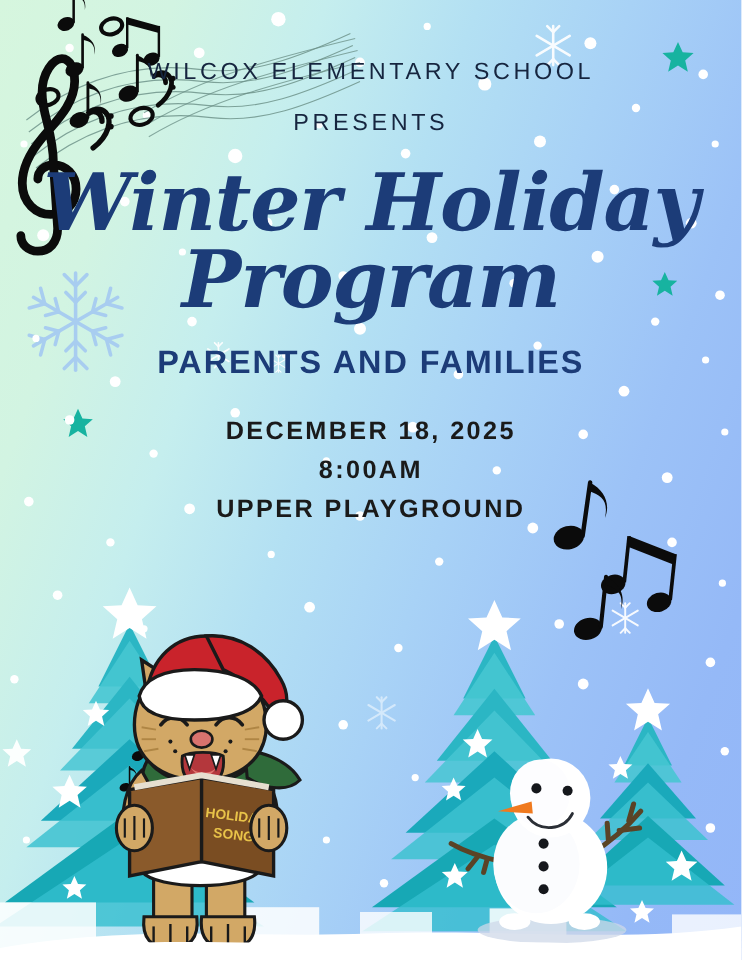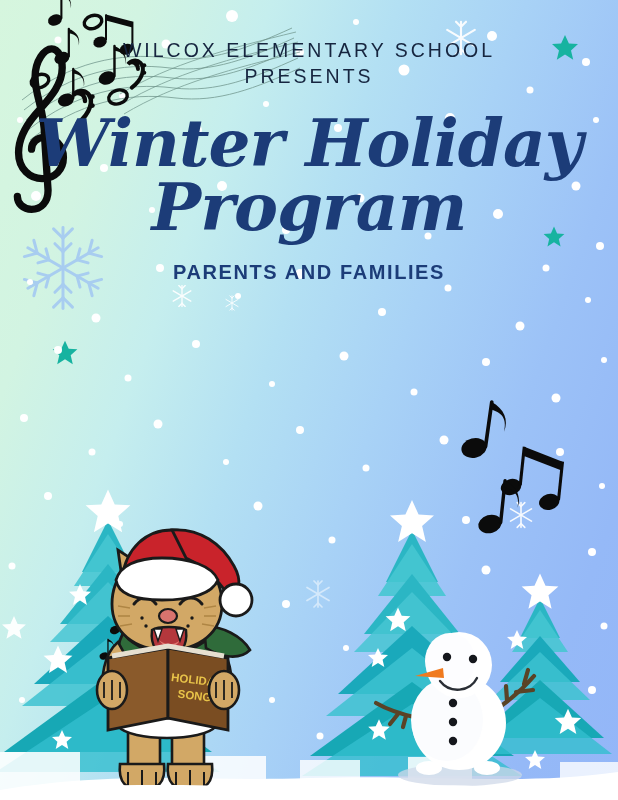--- a/index.html
+++ b/index.html
@@ -33,29 +33,29 @@
   
   #text-stack {
     position: absolute;
     top: 0; left: 0;
     width: 618px;
     z-index: 40;
     text-align: center;
   }
 
   .school-name {
-    margin-top: 40px;
+    margin-top: 50px;
     font-size: 19.5px;
     letter-spacing: 3.0px;
     color: #16253f;
     font-weight: 400;
     line-height: 1.1;
   }
   .presents {
-    margin-top: 4px;
+    margin-top: 20px;
     font-size: 19.5px;
     letter-spacing: 3.0px;
     color: #16253f;
     font-weight: 400;
   }
 
   .title-script {
     font-family: "DejaVu Serif", serif;
     font-style: italic;
     color: #1c3c78;
@@ -69,21 +69,21 @@
     text-align: center;
   }
   .title-line2 {
     margin-top: -4px;
     font-size: 66px;
     line-height: 1.02;
   }
 
   .invite {
     margin-top: 20px;
-    font-size: 20px;
+    font-size: 27px;
     font-weight: 700;
     letter-spacing: 1.6px;
     color: #1c3c78;
     line-height: 1.14;
   }
 
   .details {
     margin-top: 26px;
     color: #1a1a1a;
     font-weight: 700;
@@ -341,20 +341,25 @@
   </div>
 
   <div id="text-stack">
     <div class="school-name">WILCOX ELEMENTARY SCHOOL</div>
     <div class="presents">PRESENTS</div>
     <div class="title-script title-line1">Winter Holiday</div>
     <div class="title-script title-line2">Program</div>
     <div class="invite">
       <div>PARENTS AND FAMILIES</div>
     </div>
+    <div class="details">
+      <div>DECEMBER 18, 2025</div>
+      <div>8:00AM</div>
+      <div>UPPER PLAYGROUND</div>
+    </div>
   </div>
 
   <div class="layer" id="art">
     <svg viewBox="0 0 618 800" xmlns="http://www.w3.org/2000/svg">
       <defs>
         <g id="eighthnote">
           <ellipse cx="0" cy="0" rx="12.5" ry="9.5" transform="rotate(-22)" fill="#0b0b0b"></ellipse>
           <path d="M11,-3 L11,-47" stroke="#0b0b0b" stroke-width="3.6" stroke-linecap="round" fill="none"></path>
           <path d="M11,-47 C24,-42 30,-32 27,-20 C28,-34 22,-38 11,-40 Z" fill="#0b0b0b"></path>
         </g>

